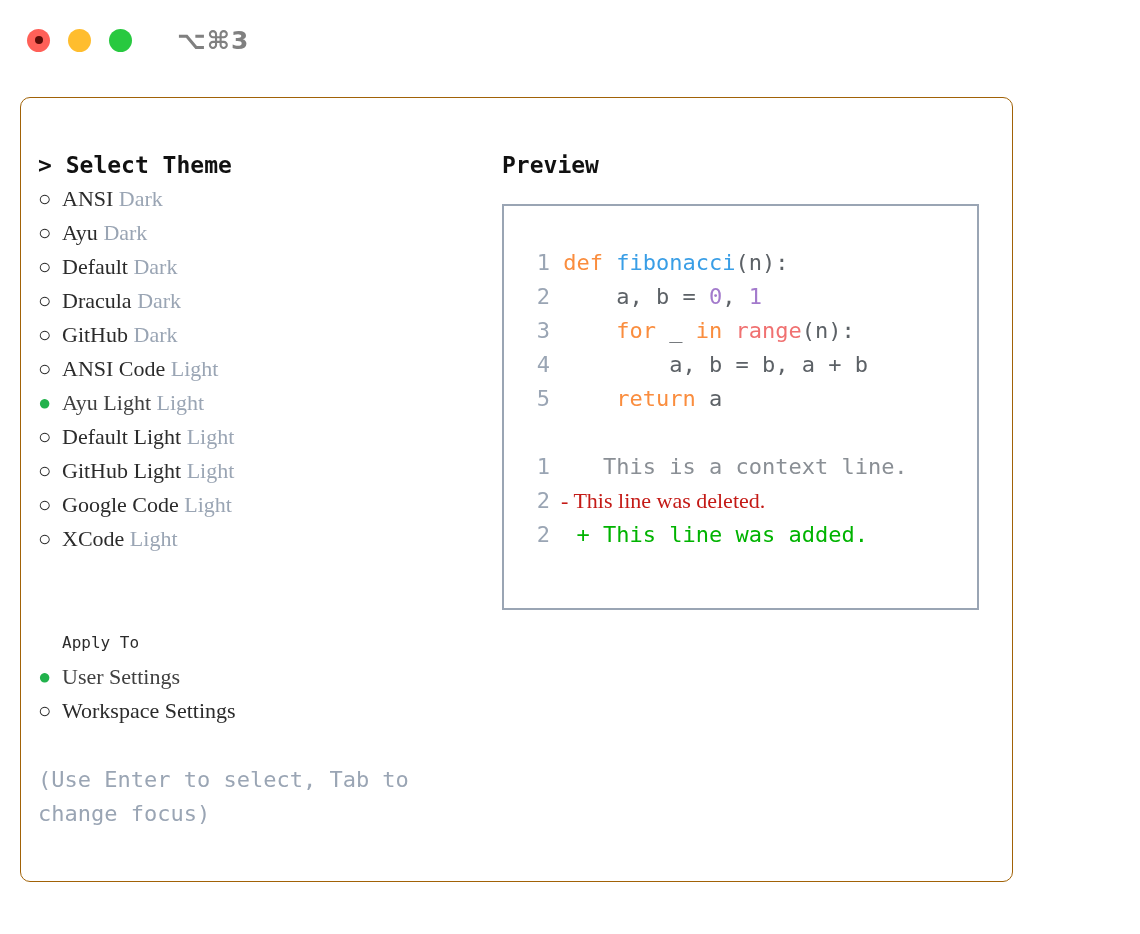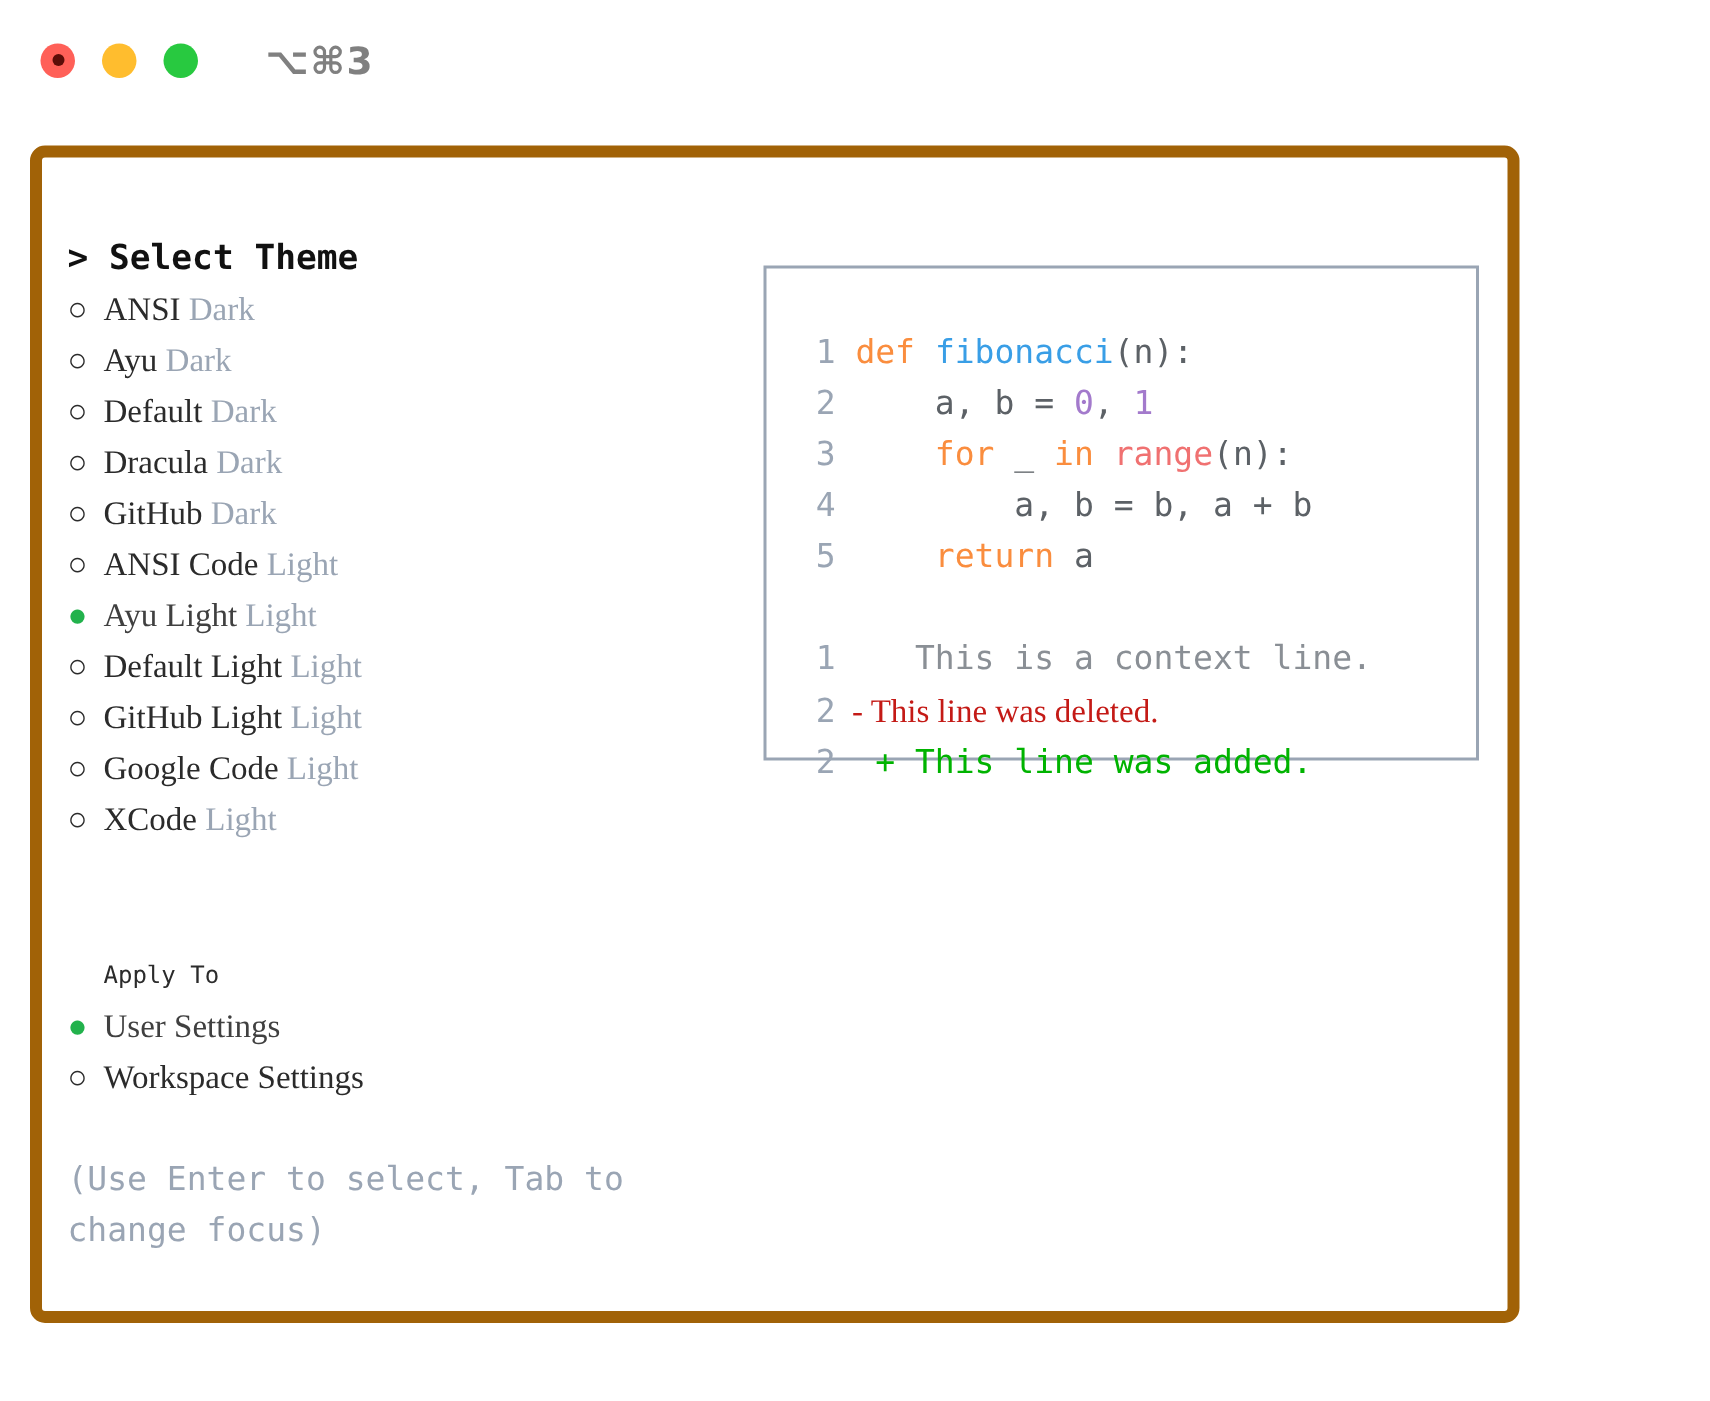--- a/index.html
+++ b/index.html
@@ -67,21 +67,21 @@
     letter-spacing: 1px;
   }
 
   
   .panel {
     position: absolute;
     left: 20px;
     top: 97px;
     width: 993px;
     height: 785px;
-    border: 8px solid #a16207;
+    border: 1px solid #a16207;
     border-radius: 10px;
     box-sizing: border-box;
     background: #ffffff;
   }
 
   .columns {
     position: absolute;
     left: 0; top: 0;
     width: 100%;
     height: 100%;
@@ -152,21 +152,21 @@
   .preview-title {
     font-size: 23px;
     font-weight: 700;
     color: #111111;
     line-height: 34px;
     white-space: pre;
   }
   .preview-box {
     margin-top: 22px;
     width: 477px;
-    height: 330px;
+    height: 406px;
     border: 2px solid #9aa5b4;
     box-sizing: border-box;
     background: #ffffff;
     padding: 40px 0 0 18px;
   }
   .code-line {
     font-size: 22px;
     line-height: 34px;
     white-space: pre;
     color: #5c6166;
@@ -226,20 +226,21 @@
           <div id="apply-list">
               <div class="opt-row selected"><span class="marker marker-dot">●</span><span class="opt-label">User Settings</span></div>
               <div class="opt-row"><span class="marker">○</span><span class="opt-label">Workspace Settings</span></div>
             </div>
         </div>
 
         <div class="hint">(Use Enter to select, Tab to change focus)</div>
       </div>
 
       <div class="right-col">
+        <div class="preview-title">Preview</div>
 
         <div class="preview-box">
           <div id="code-block">
               <div class="code-line"><span class="ln">1</span><span> </span><span class="tok-kw">def</span><span class="tok-pl"> </span><span class="tok-fn">fibonacci</span><span class="tok-pl">(n):</span></div>
               <div class="code-line"><span class="ln">2</span><span> </span><span class="tok-pl">    a, b = </span><span class="tok-num">0</span><span class="tok-pl">, </span><span class="tok-num">1</span></div>
               <div class="code-line"><span class="ln">3</span><span> </span><span class="tok-pl">    </span><span class="tok-kw">for</span><span class="tok-pl"> _ </span><span class="tok-kw">in</span><span class="tok-pl"> </span><span class="tok-bi">range</span><span class="tok-pl">(n):</span></div>
               <div class="code-line"><span class="ln">4</span><span> </span><span class="tok-pl">        a, b = b, a + b</span></div>
               <div class="code-line"><span class="ln">5</span><span> </span><span class="tok-pl">    </span><span class="tok-kw">return</span><span class="tok-pl"> a</span></div>
             </div>
           <div class="blank-line"></div>

